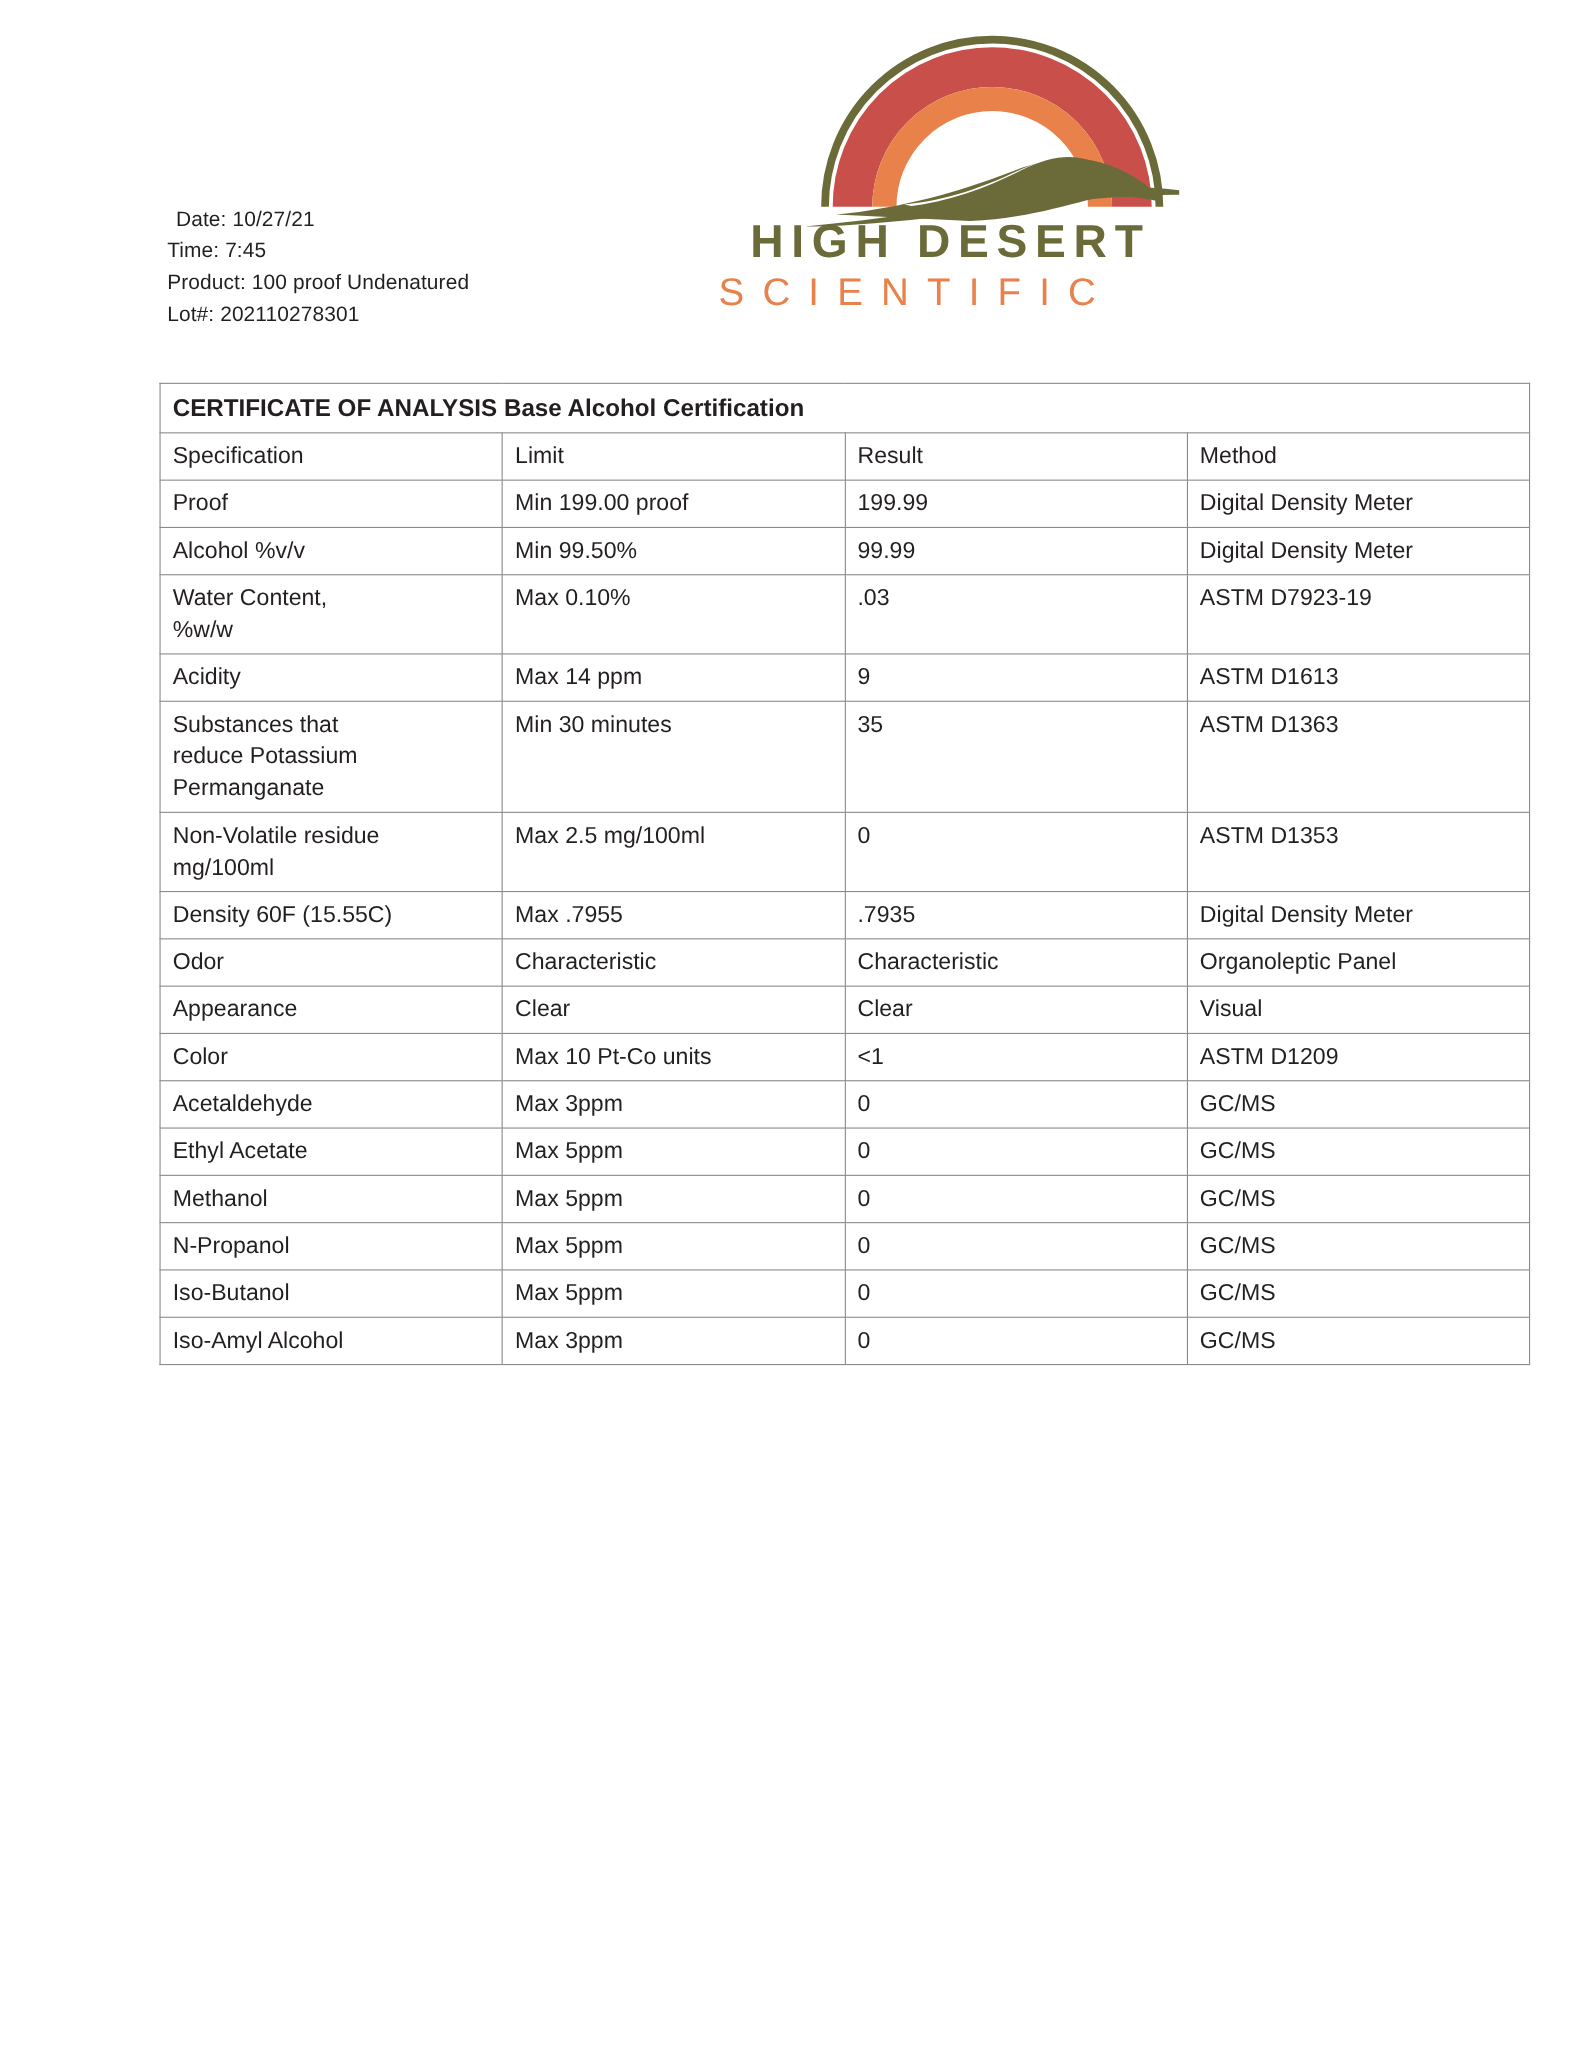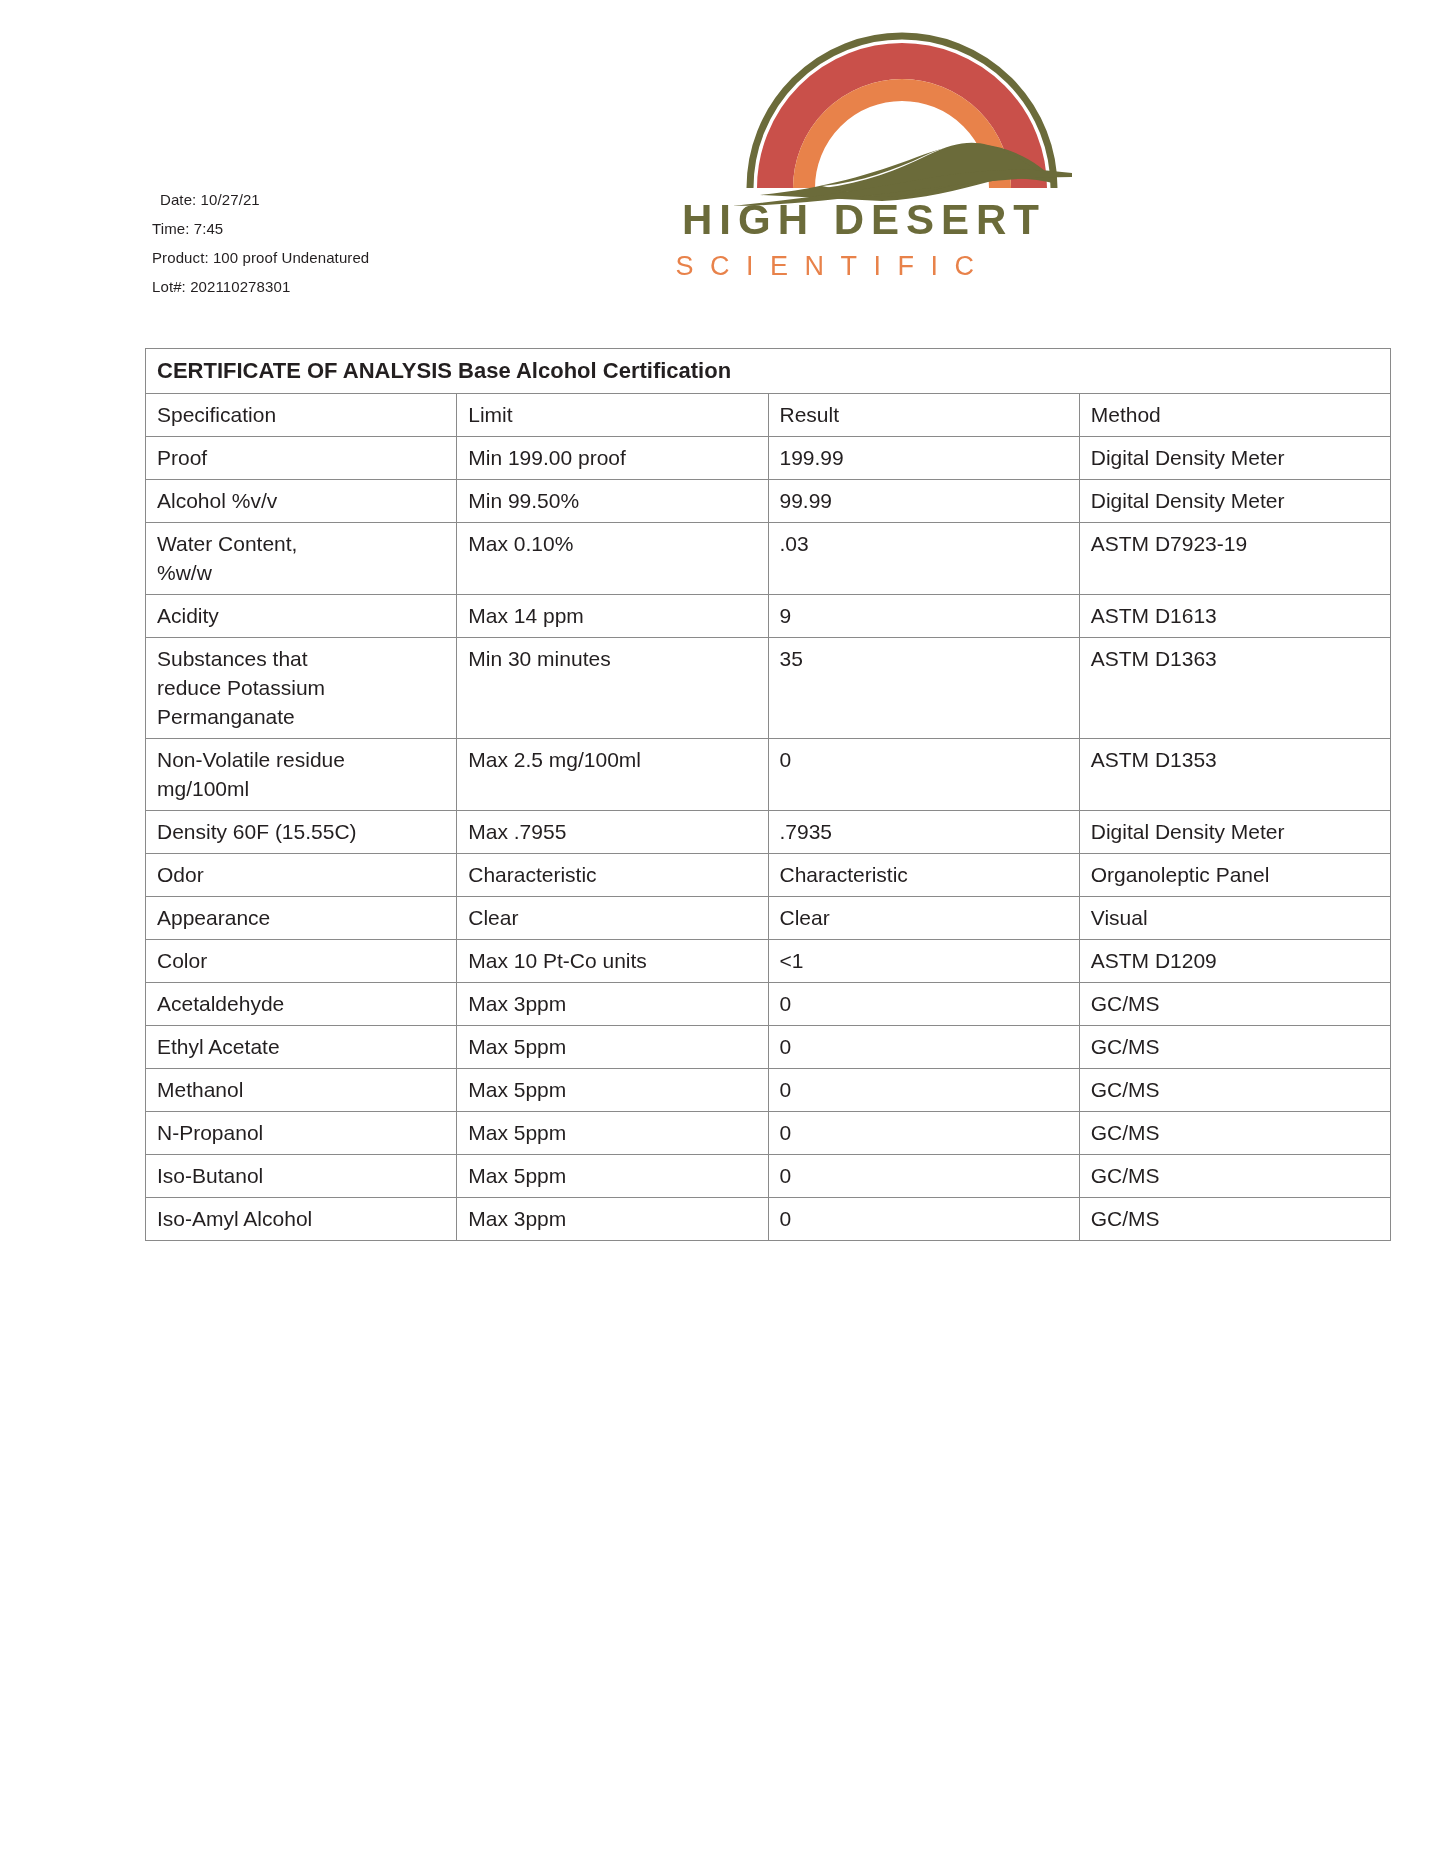--- a/index.html
+++ b/index.html
@@ -20,21 +20,21 @@
   .page {
     position: relative;
     width: 1445px;
     height: 1871px;
   }
 
   .meta-block {
     position: absolute;
     left: 152px;
     top: 185px;
-    font-size: 15px;
+    font-size: 19px;
     line-height: 29px;
     color: #231f20;
     letter-spacing: .1px;
   }
   .meta-block .meta-line { white-space: nowrap; }
   .meta-block .meta-line.first { padding-left: 8px; }
 
   
   .logo {
     position: absolute;
@@ -56,21 +56,21 @@
     font-size: 42px;
     font-weight: bold;
     letter-spacing: 7px;
     color: #6b6b3a;
     line-height: 50px;
     white-space: nowrap;
     text-align: right;
   }
   .brand-sub {
     font-family: "Liberation Sans", sans-serif;
-    font-size: 27px;
+    font-size: 35px;
     font-weight: normal;
     letter-spacing: 16.5px;
     color: #e8824a;
     line-height: 42px;
     padding-left: 14px;
     white-space: nowrap;
   }
 
   
   .coa-table {

